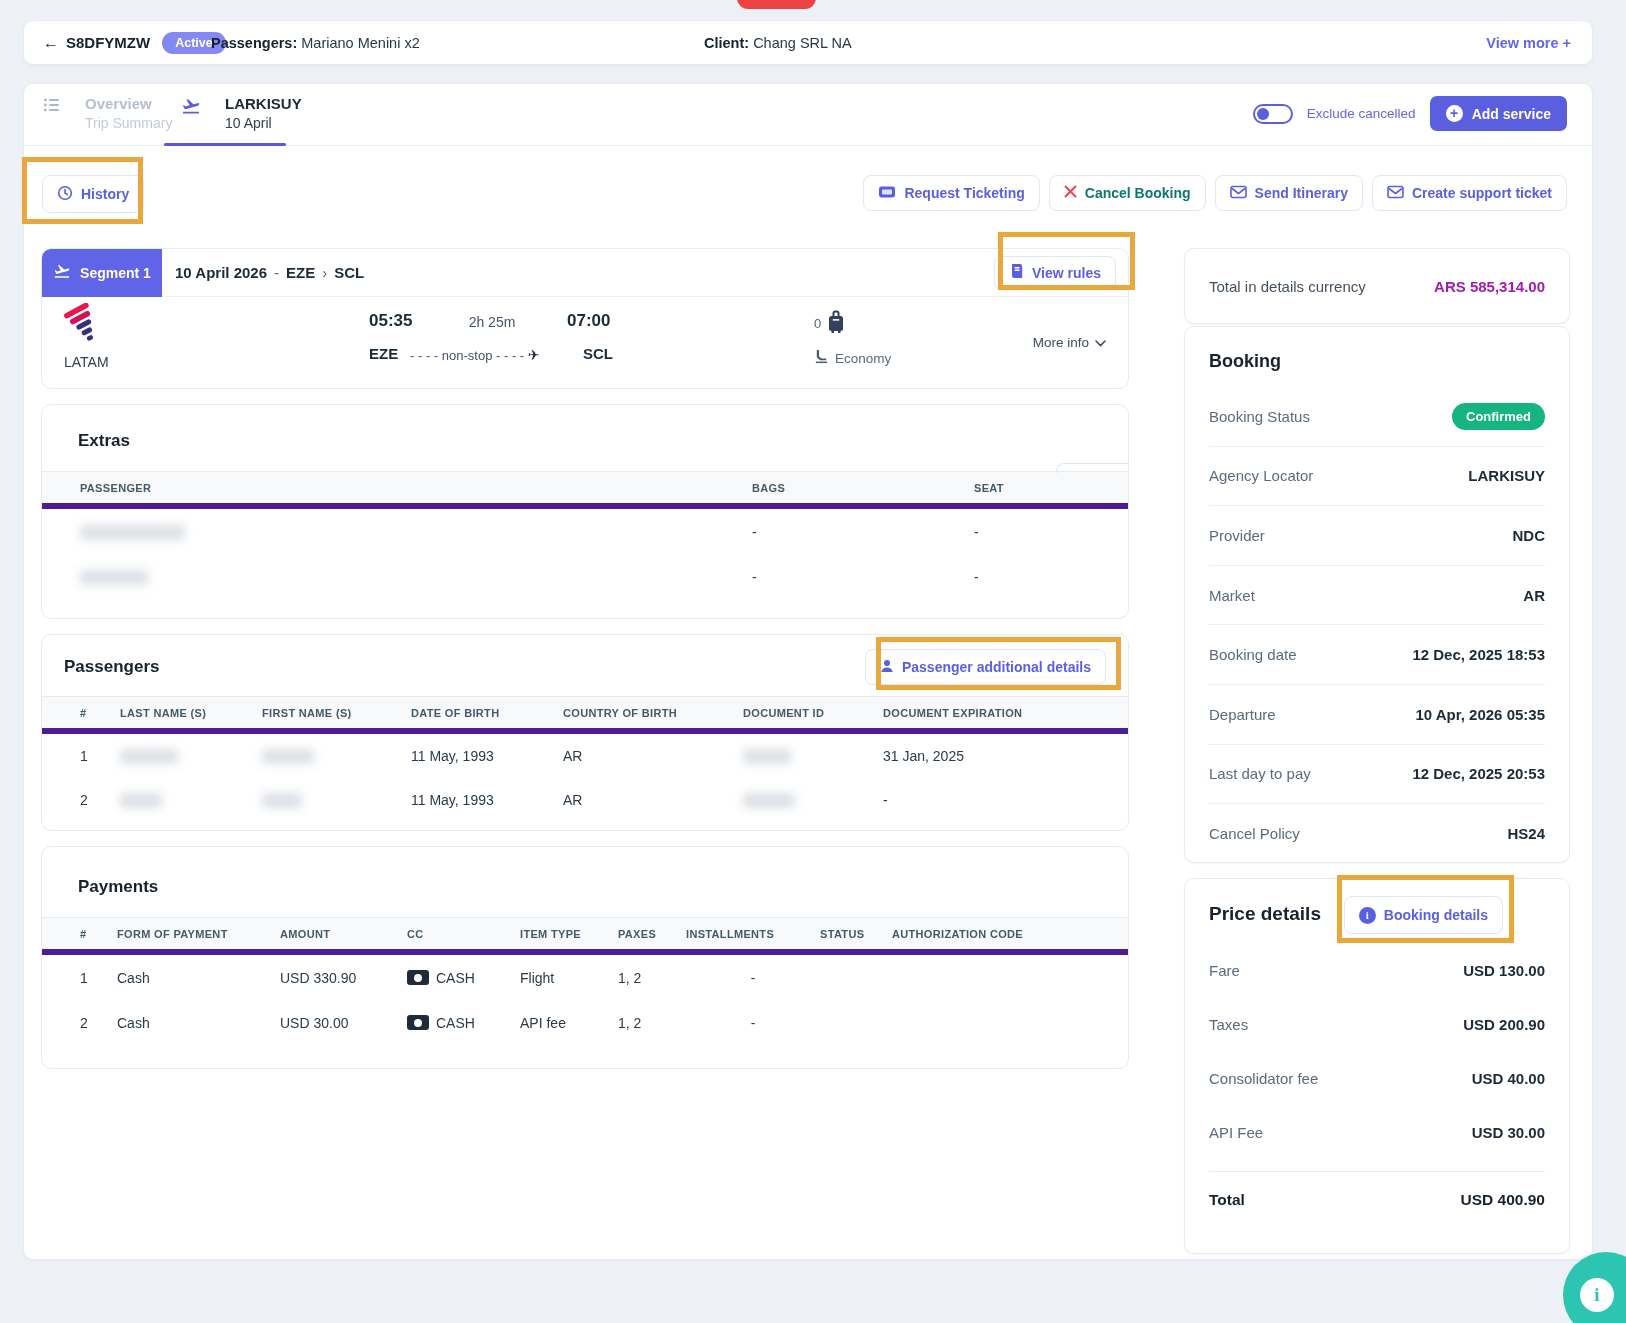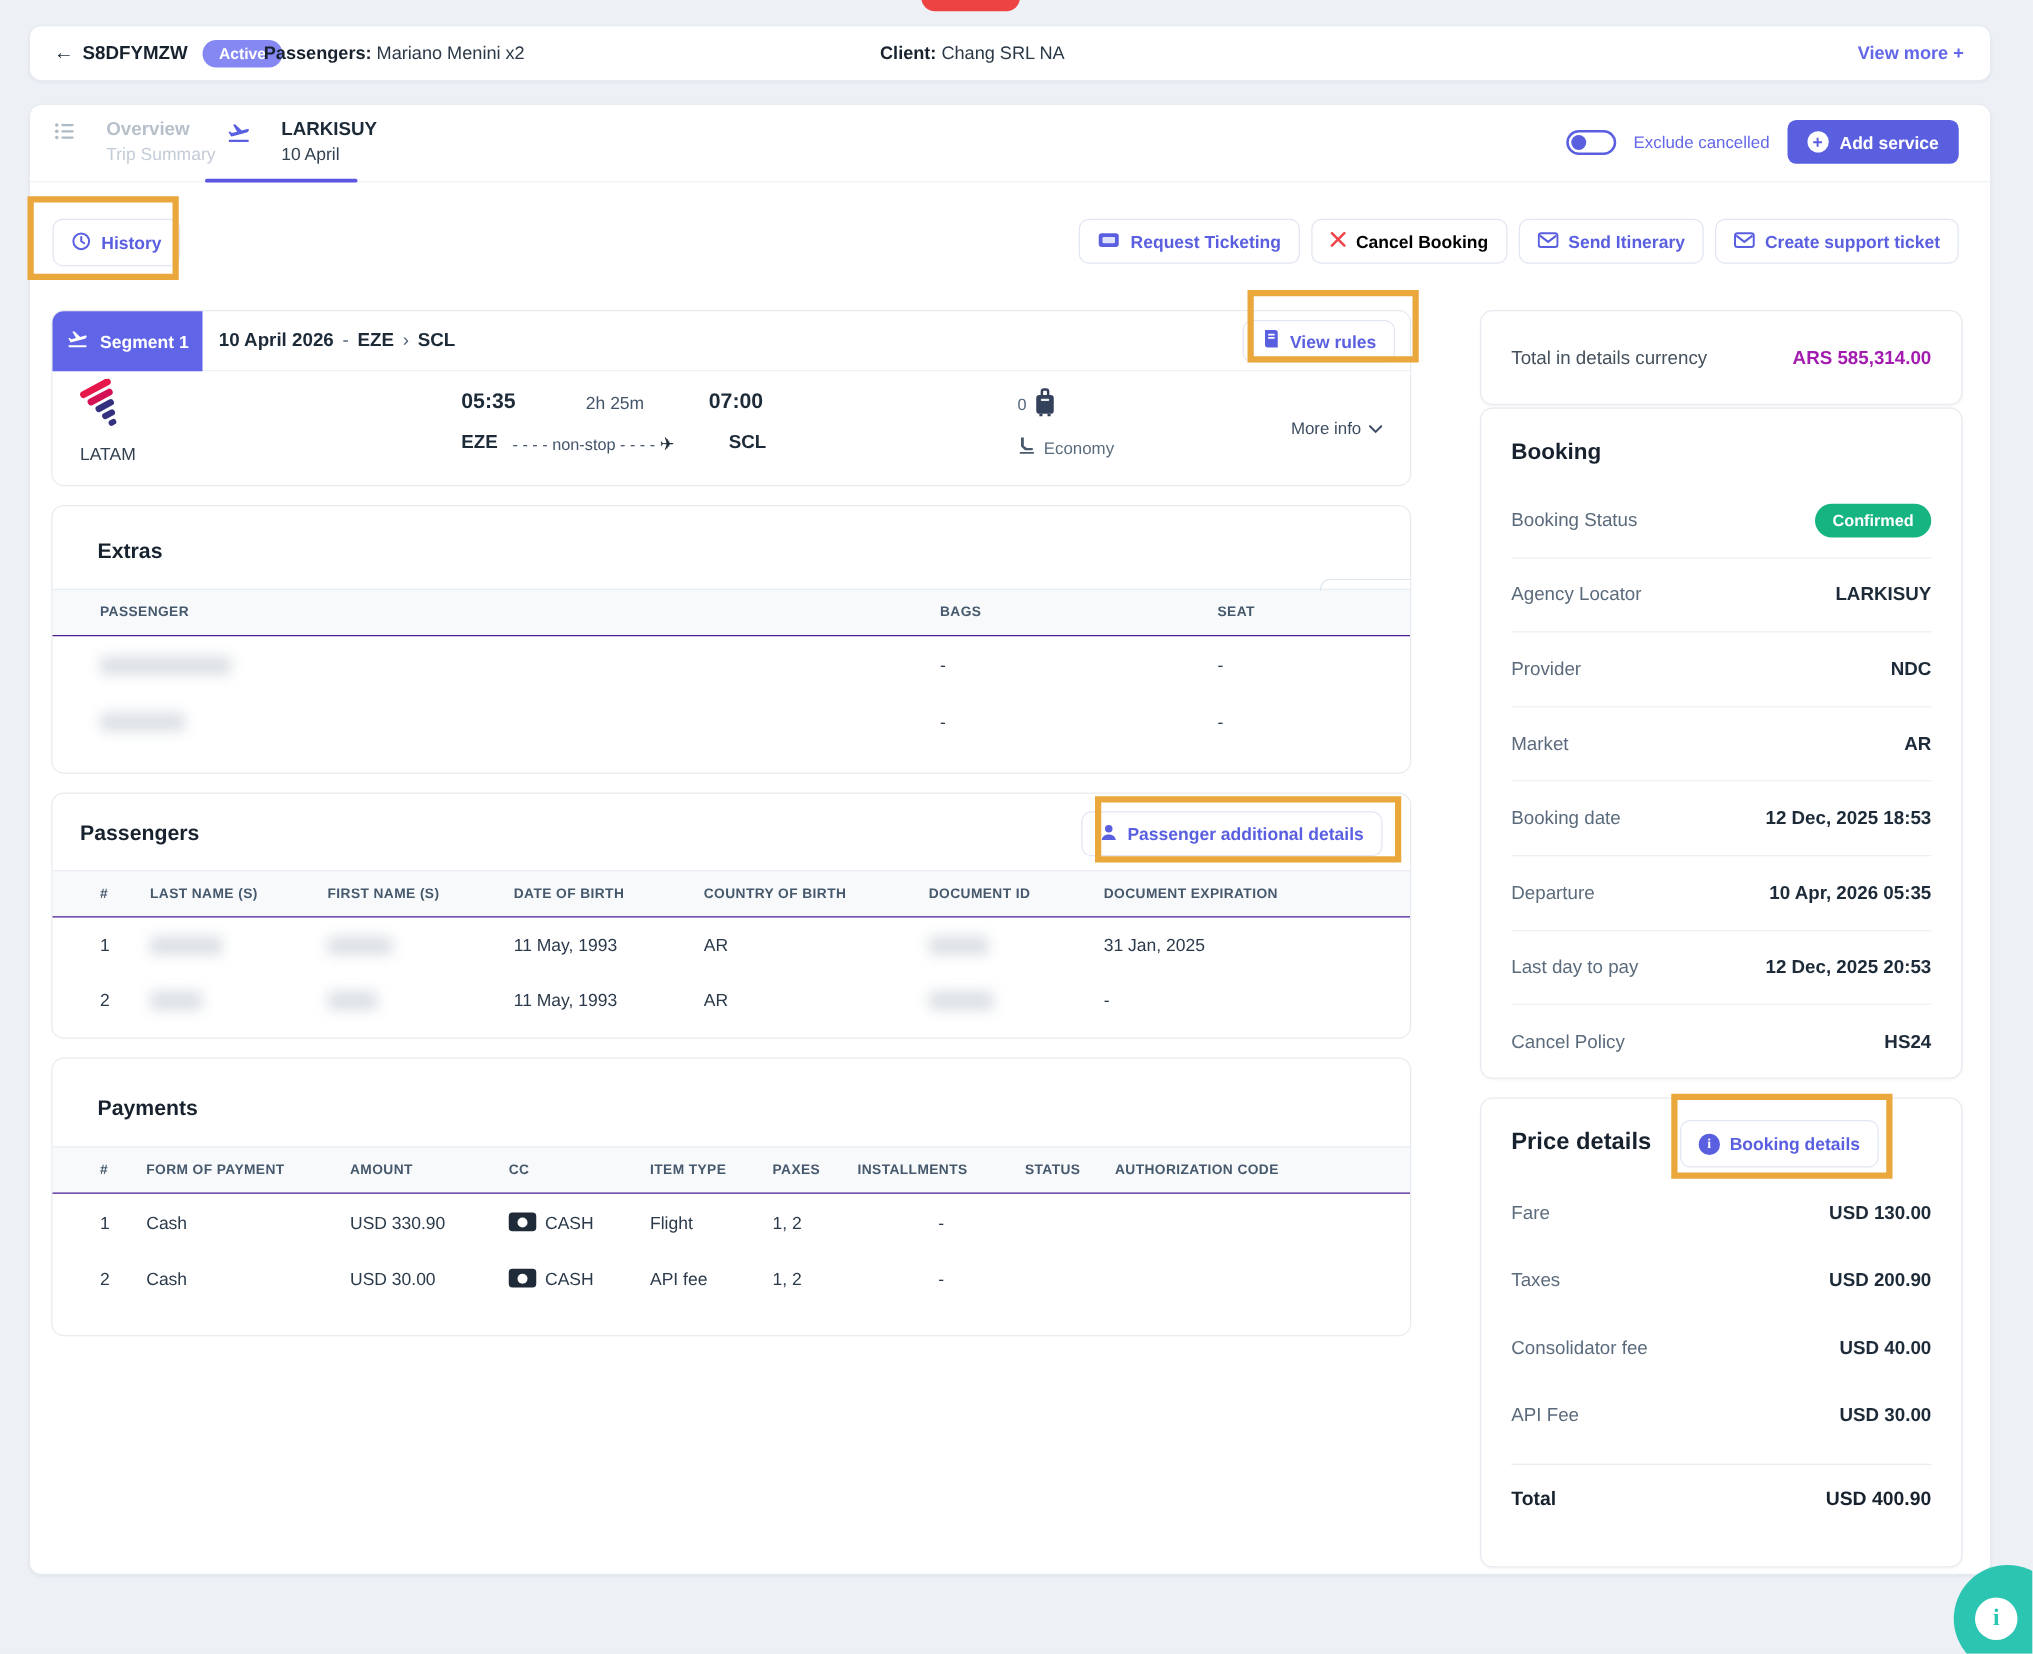--- a/index.html
+++ b/index.html
@@ -34,21 +34,21 @@
   .tab-ic { margin-top:2px; }
 
   .controls { position:absolute; right:25px; top:12px; display:flex; align-items:center; gap:14px; }
   .toggle { width:40px; height:20px; border:2px solid #5a5fe0; border-radius:12px; background:#fff; position:relative; cursor:pointer; }
   .toggle::before { content:""; position:absolute; left:2px; top:2px; width:12px; height:12px; border-radius:50%; background:#5a5fe0; }
   .tog-label { color:#6266e7; font-size:13.5px; }
   .btn-primary { display:inline-flex; align-items:center; gap:9px; background:#5a5fe0; color:#fff; font-size:14px; font-weight:700; border:none; border-radius:7px; height:35px; padding:0 16px; cursor:pointer; }
   .plus-circ { width:17px; height:17px; border-radius:50%; background:#fff; color:#5a5fe0; font-weight:700; font-size:14px; line-height:17px; text-align:center; }
 
   .btn { display:inline-flex; align-items:center; gap:8px; background:#fff; border:1px solid #e1e6f2; border-radius:8px; font-weight:700; font-size:14px; color:#5a5fe0; padding:0 14px; height:36px; cursor:pointer; }
-  .btn.red { color:#000000; }
+  .btn.red { color:#0f766e; }
   .btn-history { position:absolute; left:18px; top:91px; height:38px; }
   .actions { position:absolute; right:25px; top:91px; display:flex; gap:9px; }
 
   
   .seg-card { position:absolute; left:17px; top:164px; width:1088px; height:141px; border:1px solid #e7ebf0; border-radius:10px; }
   .seg-head { display:flex; align-items:center; height:48px; border-bottom:1px solid #eef1f5; }
   .seg-tab { width:120px; height:48px; background:#6064e6; color:#fff; border-radius:9px 0 0 0; display:flex; gap:9px; align-items:center; justify-content:center; font-size:14px; font-weight:600; cursor:pointer; }
   .seg-title { margin-left:13px; font-weight:700; font-size:15px; color:#1d2a38; display:flex; align-items:center; gap:7px; }
   .seg-chev { color:#54657a; font-weight:400; font-size:15px; }
   .btn-rules { margin-left:auto; margin-right:12px; height:34px; }
@@ -61,21 +61,21 @@
   .fdur { position:absolute; left:385px; width:130px; top:17px; text-align:center; font-size:14px; color:#44546a; }
   .fstops { position:absolute; left:368px; width:180px; top:50px; text-align:left; font-size:13px; color:#44546a; white-space:nowrap; }
   .fstops .plane-g { font-size:14px; color:#1d2a38; }
   .bags { position:absolute; left:772px; top:12px; display:flex; align-items:center; gap:3px; font-size:13px; color:#53637a; }
   .cabin { position:absolute; left:772px; top:52px; display:flex; align-items:center; gap:6px; font-size:13.5px; color:#5a6b7b; }
   .more-info { position:absolute; right:22px; top:38px; display:flex; align-items:center; gap:6px; font-size:13.5px; color:#3d4d61; cursor:pointer; }
 
   
   .sec-card { position:absolute; left:17px; border:1px solid #e7ebf0; border-radius:10px; background:#fff; }
   .sec-title { font-size:17px; font-weight:700; color:#17222e; }
-  .thead { background:#f7f9fb; border-top:1px solid #e7ecf1; border-bottom:1px solid #4c1d95; }
+  .thead { background:#f7f9fb; border-top:1px solid #e7ecf1; border-bottom:6px solid #4c1d95; }
   .th { font-size:11px; font-weight:700; color:#46586c; letter-spacing:.03em; align-self:center; }
   .td { font-size:14px; color:#2b3a4a; align-self:center; }
   .grid-ex { display:grid; grid-template-columns:672px 222px 1fr; padding:0 38px; }
   .grid-pa { display:grid; grid-template-columns:40px 142px 149px 152px 180px 140px 1fr; padding:0 38px; }
   .grid-py { display:grid; grid-template-columns:37px 163px 127px 113px 98px 68px 134px 72px 1fr; padding:0 38px; }
   .h38 { height:38px; } .h45 { height:45px; } .h44 { height:44px; }
   .redact { background:#b9c2cc; border-radius:3px; filter:blur(5px); opacity:.5; display:inline-block; height:15px; vertical-align:middle; }
   .ghost { position:absolute; right:-1px; top:58px; width:73px; height:10px; border:1px solid #dfe7ee; border-right:none; border-bottom:none; border-top-left-radius:8px; }
   .cash-chip { display:inline-flex; align-items:center; gap:7px; }
   .banknote { width:22px; height:15px; background:#202b3a; border-radius:3px; position:relative; }

